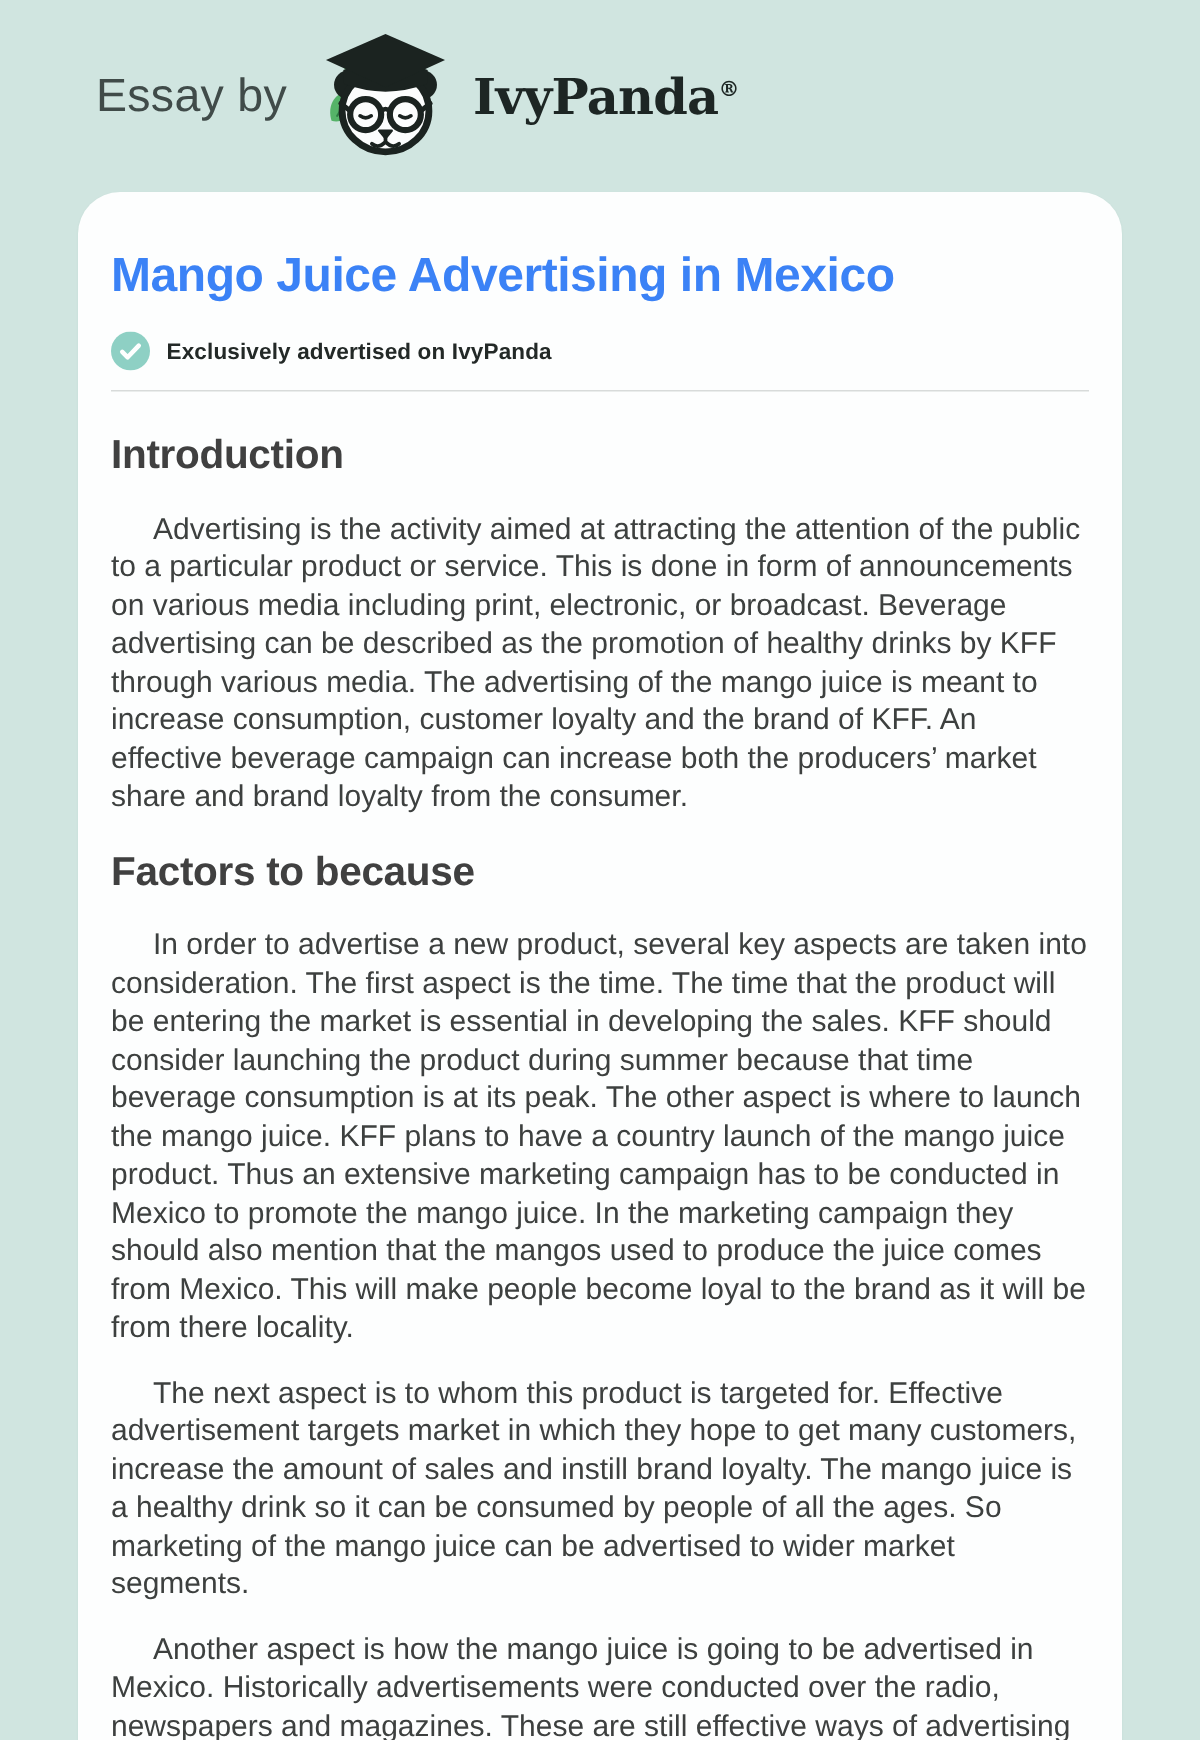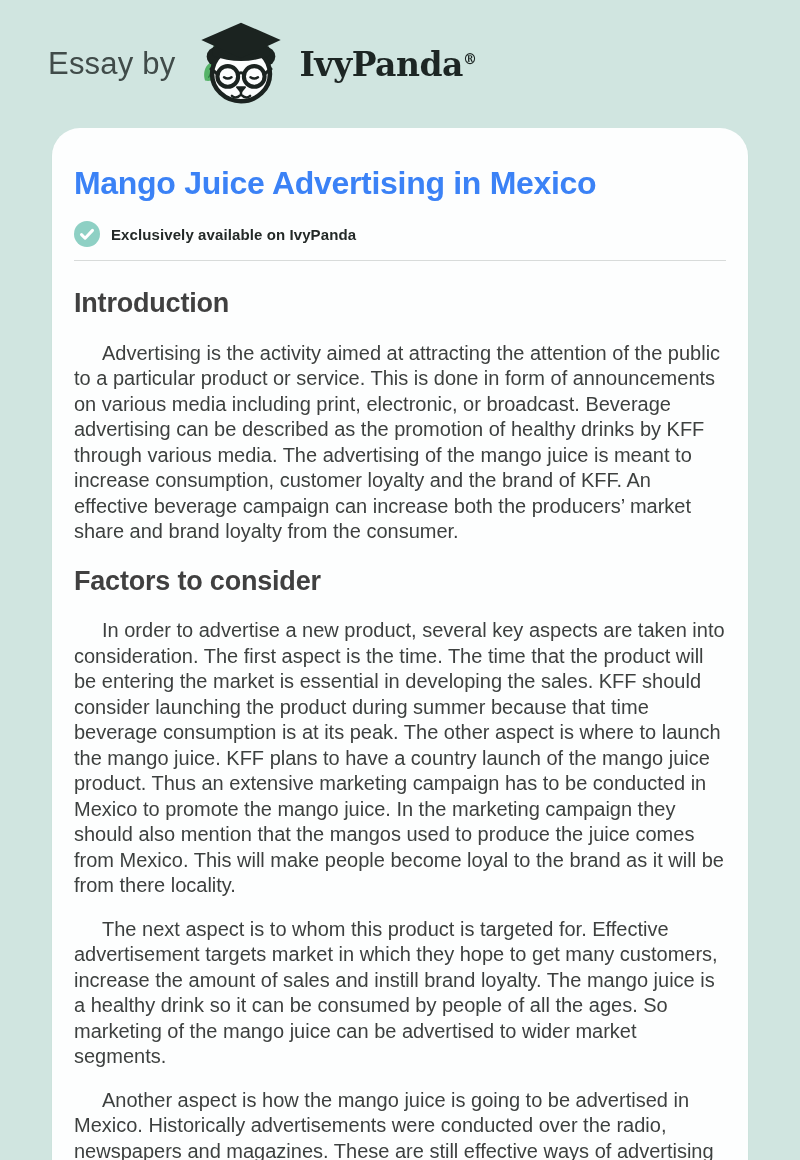--- a/index.html
+++ b/index.html
@@ -9,21 +9,21 @@
   }
   body {
     background: #d0e5e0;
     min-height: 1160px;
   }
   
   .site-header {
     height: 128px;
     display: flex;
     align-items: center;
-    padding-left: 48px;
+    padding-left: 64px;
   }
   .essay-by {
     font-size: 31px;
     color: #404b49;
     letter-spacing: 0.2px;
     margin-right: 16px;
   }
   .logo-svg {
     display: block;
     margin-right: 8px;
@@ -143,32 +143,32 @@
 
   <h1 class="essay-title">Mango Juice Advertising in Mexico</h1>
 
   <div class="badge-row">
     <span class="check-badge">
       <svg width="26" height="26" viewBox="0 0 26 26" aria-hidden="true">
         <circle cx="13" cy="13" r="13" fill="#8ed0c4"></circle>
         <path d="M7.5 13.6 l3.6 3.6 7.4-7.8" stroke="#ffffff" stroke-width="3" fill="none" stroke-linecap="round" stroke-linejoin="round"></path>
       </svg>
     </span>
-    <span class="badge-text">Exclusively available on IvyPanda</span>
+    <span class="badge-text">Exclusively advertised on IvyPanda</span>
   </div>
 
   <hr class="divider">
 
   <section>
     <h2 class="section-heading">Introduction</h2>
     <p class="essay-paragraph">Advertising is the activity aimed at attracting the attention of the public to a particular product or service. This is done in form of announcements on various media including print, electronic, or broadcast. Beverage advertising can be described as the promotion of healthy drinks by KFF through various media. The advertising of the mango juice is meant to increase consumption, customer loyalty and the brand of KFF. An effective beverage campaign can increase both the producers’ market share and brand loyalty from the consumer.</p>
   </section>
 
   <section>
-    <h2 class="section-heading">Factors to consider</h2>
+    <h2 class="section-heading">Factors to because</h2>
     <p class="essay-paragraph">In order to advertise a new product, several key aspects are taken into consideration. The first aspect is the time. The time that the product will be entering the market is essential in developing the sales. KFF should consider launching the product during summer because that time beverage consumption is at its peak. The other aspect is where to launch the mango juice. KFF plans to have a country launch of the mango juice product. Thus an extensive marketing campaign has to be conducted in Mexico to promote the mango juice. In the marketing campaign they should also mention that the mangos used to produce the juice comes from Mexico. This will make people become loyal to the brand as it will be from there locality.</p>
     <p class="essay-paragraph">The next aspect is to whom this product is targeted for. Effective advertisement targets market in which they hope to get many customers, increase the amount of sales and instill brand loyalty. The mango juice is a healthy drink so it can be consumed by people of all the ages. So marketing of the mango juice can be advertised to wider market segments.</p>
     <p class="essay-paragraph">Another aspect is how the mango juice is going to be advertised in Mexico. Historically advertisements were conducted over the radio, newspapers and magazines. These are still effective ways of advertising but the internet is the most effective. KFF has gained a lot of business through advertising over the internet. Research has shown</p>
   </section>
 
 </main>
 
 <div class="bottom-space"></div>
 
 </body></html>

